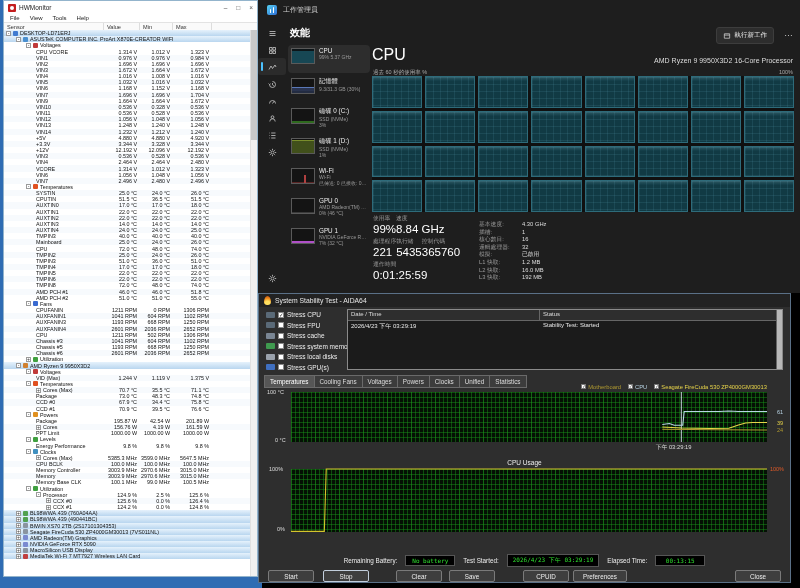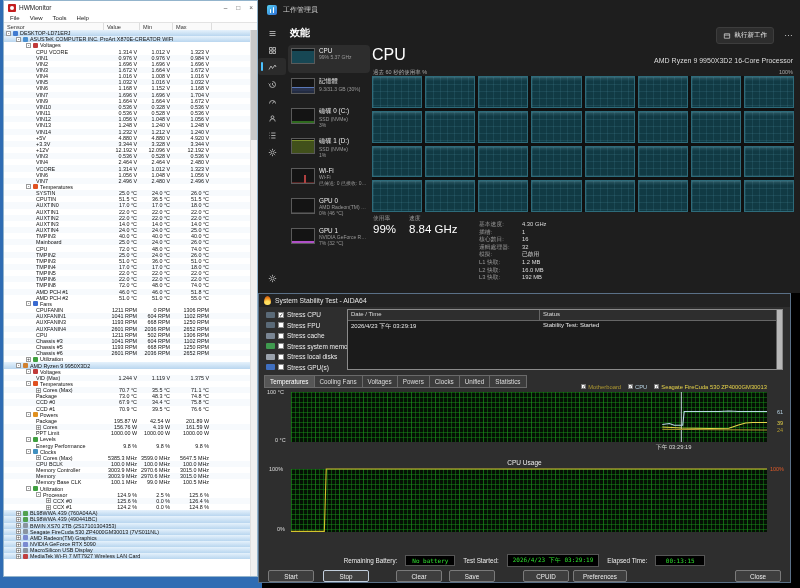--- a/index.html
+++ b/index.html
@@ -76,21 +76,21 @@
   .tm-main{position:absolute;left:114px;top:46px;right:6px;bottom:0;}
   .tm-cpu-title{position:absolute;top:0;left:0;font-size:16px;color:#fff;}
   .tm-subtitle{position:absolute;top:11px;right:1px;font-size:7px;color:#ddd;}
   .tm-caption{position:absolute;top:23px;left:1px;right:1px;display:flex;justify-content:space-between;font-size:5.5px;color:#aaa;}
   #cpu-grid{position:absolute;top:30px;left:0;right:0;height:136px;display:grid;gap:3px;background:#101010;}
   .cpu-cell{background-color:#113a44;border:1px solid #2e6b7a;box-sizing:border-box;
     background-image:linear-gradient(to bottom,rgba(140,200,215,.22),rgba(140,200,215,0) 14%),
       repeating-linear-gradient(to right,rgba(90,160,180,.15) 0 1px,transparent 1px 7px),
       repeating-linear-gradient(to bottom,rgba(90,160,180,.15) 0 1px,transparent 1px 7px);}
   .tm-stats{position:absolute;top:168px;left:1px;right:0;bottom:0;}
-  .stat-row{display:flex;gap:13px;margin-bottom:2px;}
+  .stat-row{display:flex;margin-bottom:2px;}
   .stat-l{font-size:5.8px;color:#9a9a9a;}
   .stat-v{font-size:11.5px;color:#fff;line-height:12px;white-space:nowrap;}
   .tm-details{position:absolute;left:106px;top:7px;display:grid;grid-template-columns:38px auto;column-gap:5px;row-gap:1.2px;font-size:5.8px;line-height:6.4px;}
   .dl{color:#9a9a9a;white-space:nowrap;}
   .dv{color:#ddd;white-space:nowrap;}
 
   
   #aida{position:absolute;left:258px;top:293px;width:533px;height:290px;background:#2e2e2e;
     border:1px solid #5a7087;box-sizing:border-box;z-index:3;color:#ddd;}
   .ai-titlebar{height:13px;background:#222;display:flex;align-items:center;gap:4px;padding:0 5px;}
@@ -1017,20 +1017,40 @@
             <div class="stat-row">
               <div class="stat">
                 <div class="stat-l">使用率</div>
                 <div class="stat-v">99%</div>
               </div>
               <div class="stat">
                 <div class="stat-l">速度</div>
                 <div class="stat-v">8.84 GHz</div>
               </div>
             </div>
+            <div class="stat-row">
+              <div class="stat">
+                <div class="stat-l">處理程序</div>
+                <div class="stat-v">221</div>
+              </div>
+              <div class="stat">
+                <div class="stat-l">執行緒</div>
+                <div class="stat-v">5435</div>
+              </div>
+              <div class="stat">
+                <div class="stat-l">控制代碼</div>
+                <div class="stat-v">365760</div>
+              </div>
+            </div>
+            <div class="stat-row">
+              <div class="stat">
+                <div class="stat-l">運作時間</div>
+                <div class="stat-v">0:01:25:59</div>
+              </div>
+            </div>
           </div>
         <div class="tm-details">
             <div class="dl">基本速度:</div>
             <div class="dv">4.30 GHz</div>
             <div class="dl">插槽:</div>
             <div class="dv">1</div>
             <div class="dl">核心數目:</div>
             <div class="dv">16</div>
             <div class="dl">邏輯處理器:</div>
             <div class="dv">32</div>

